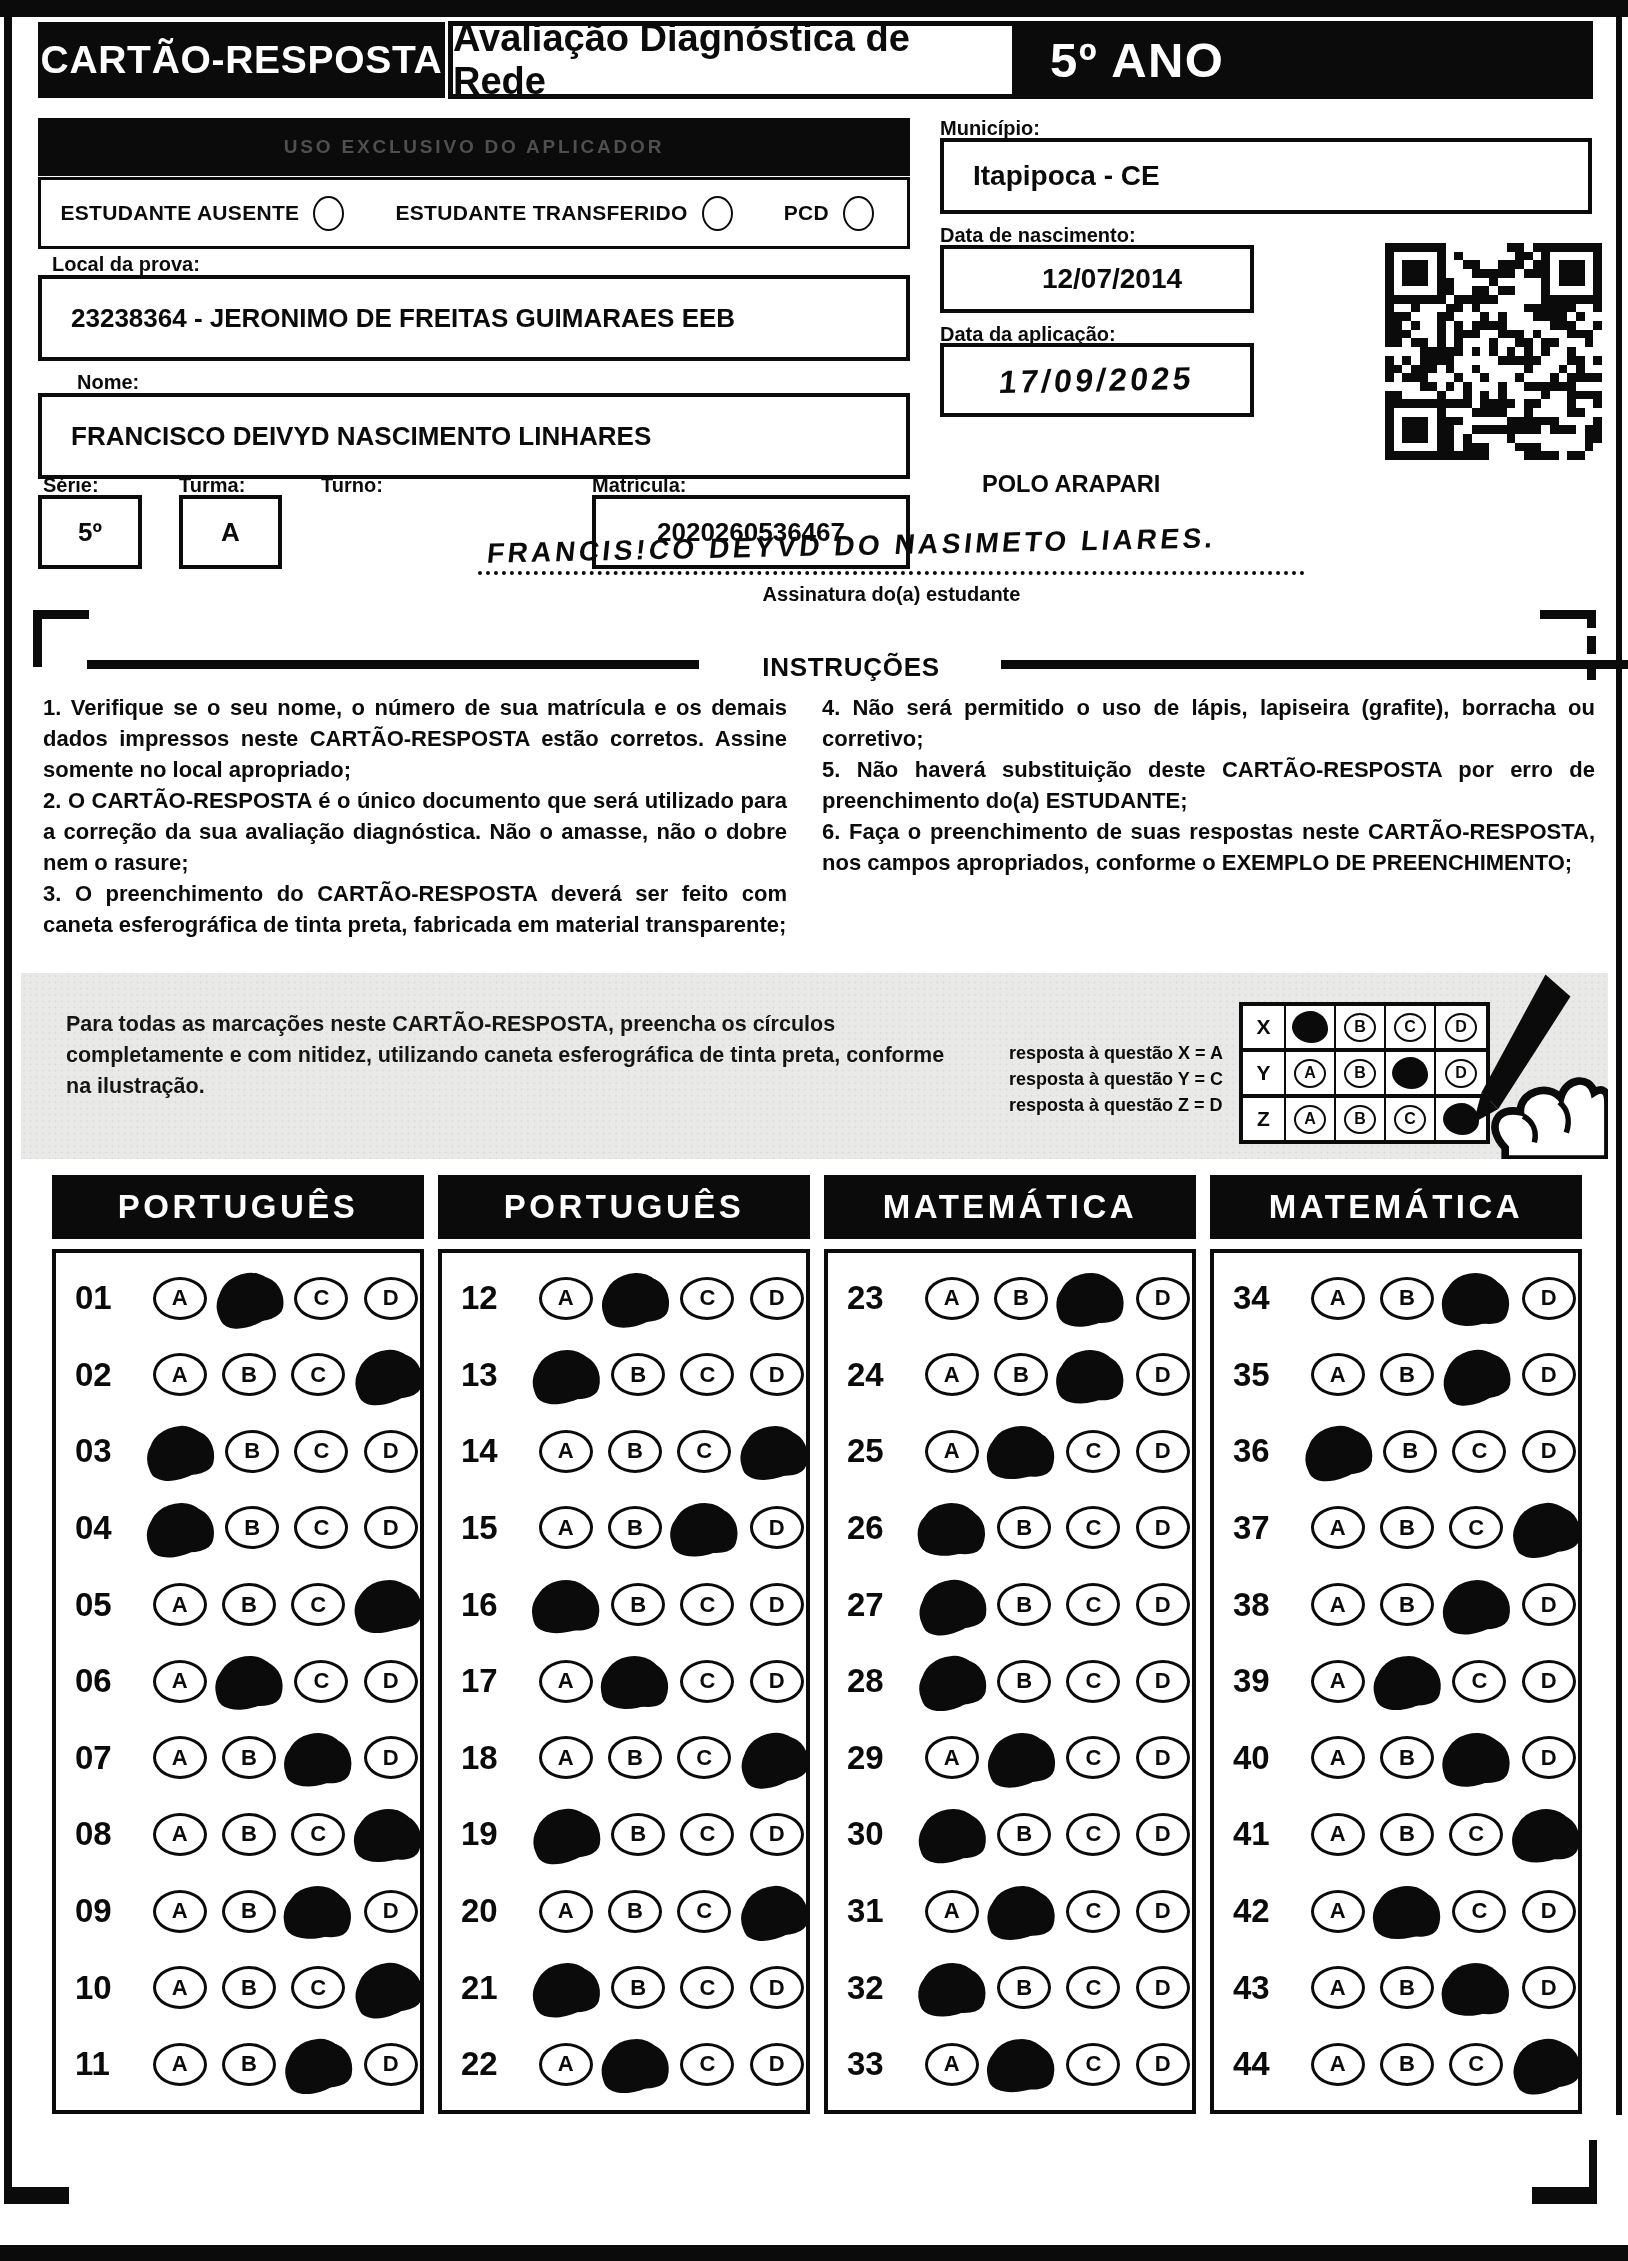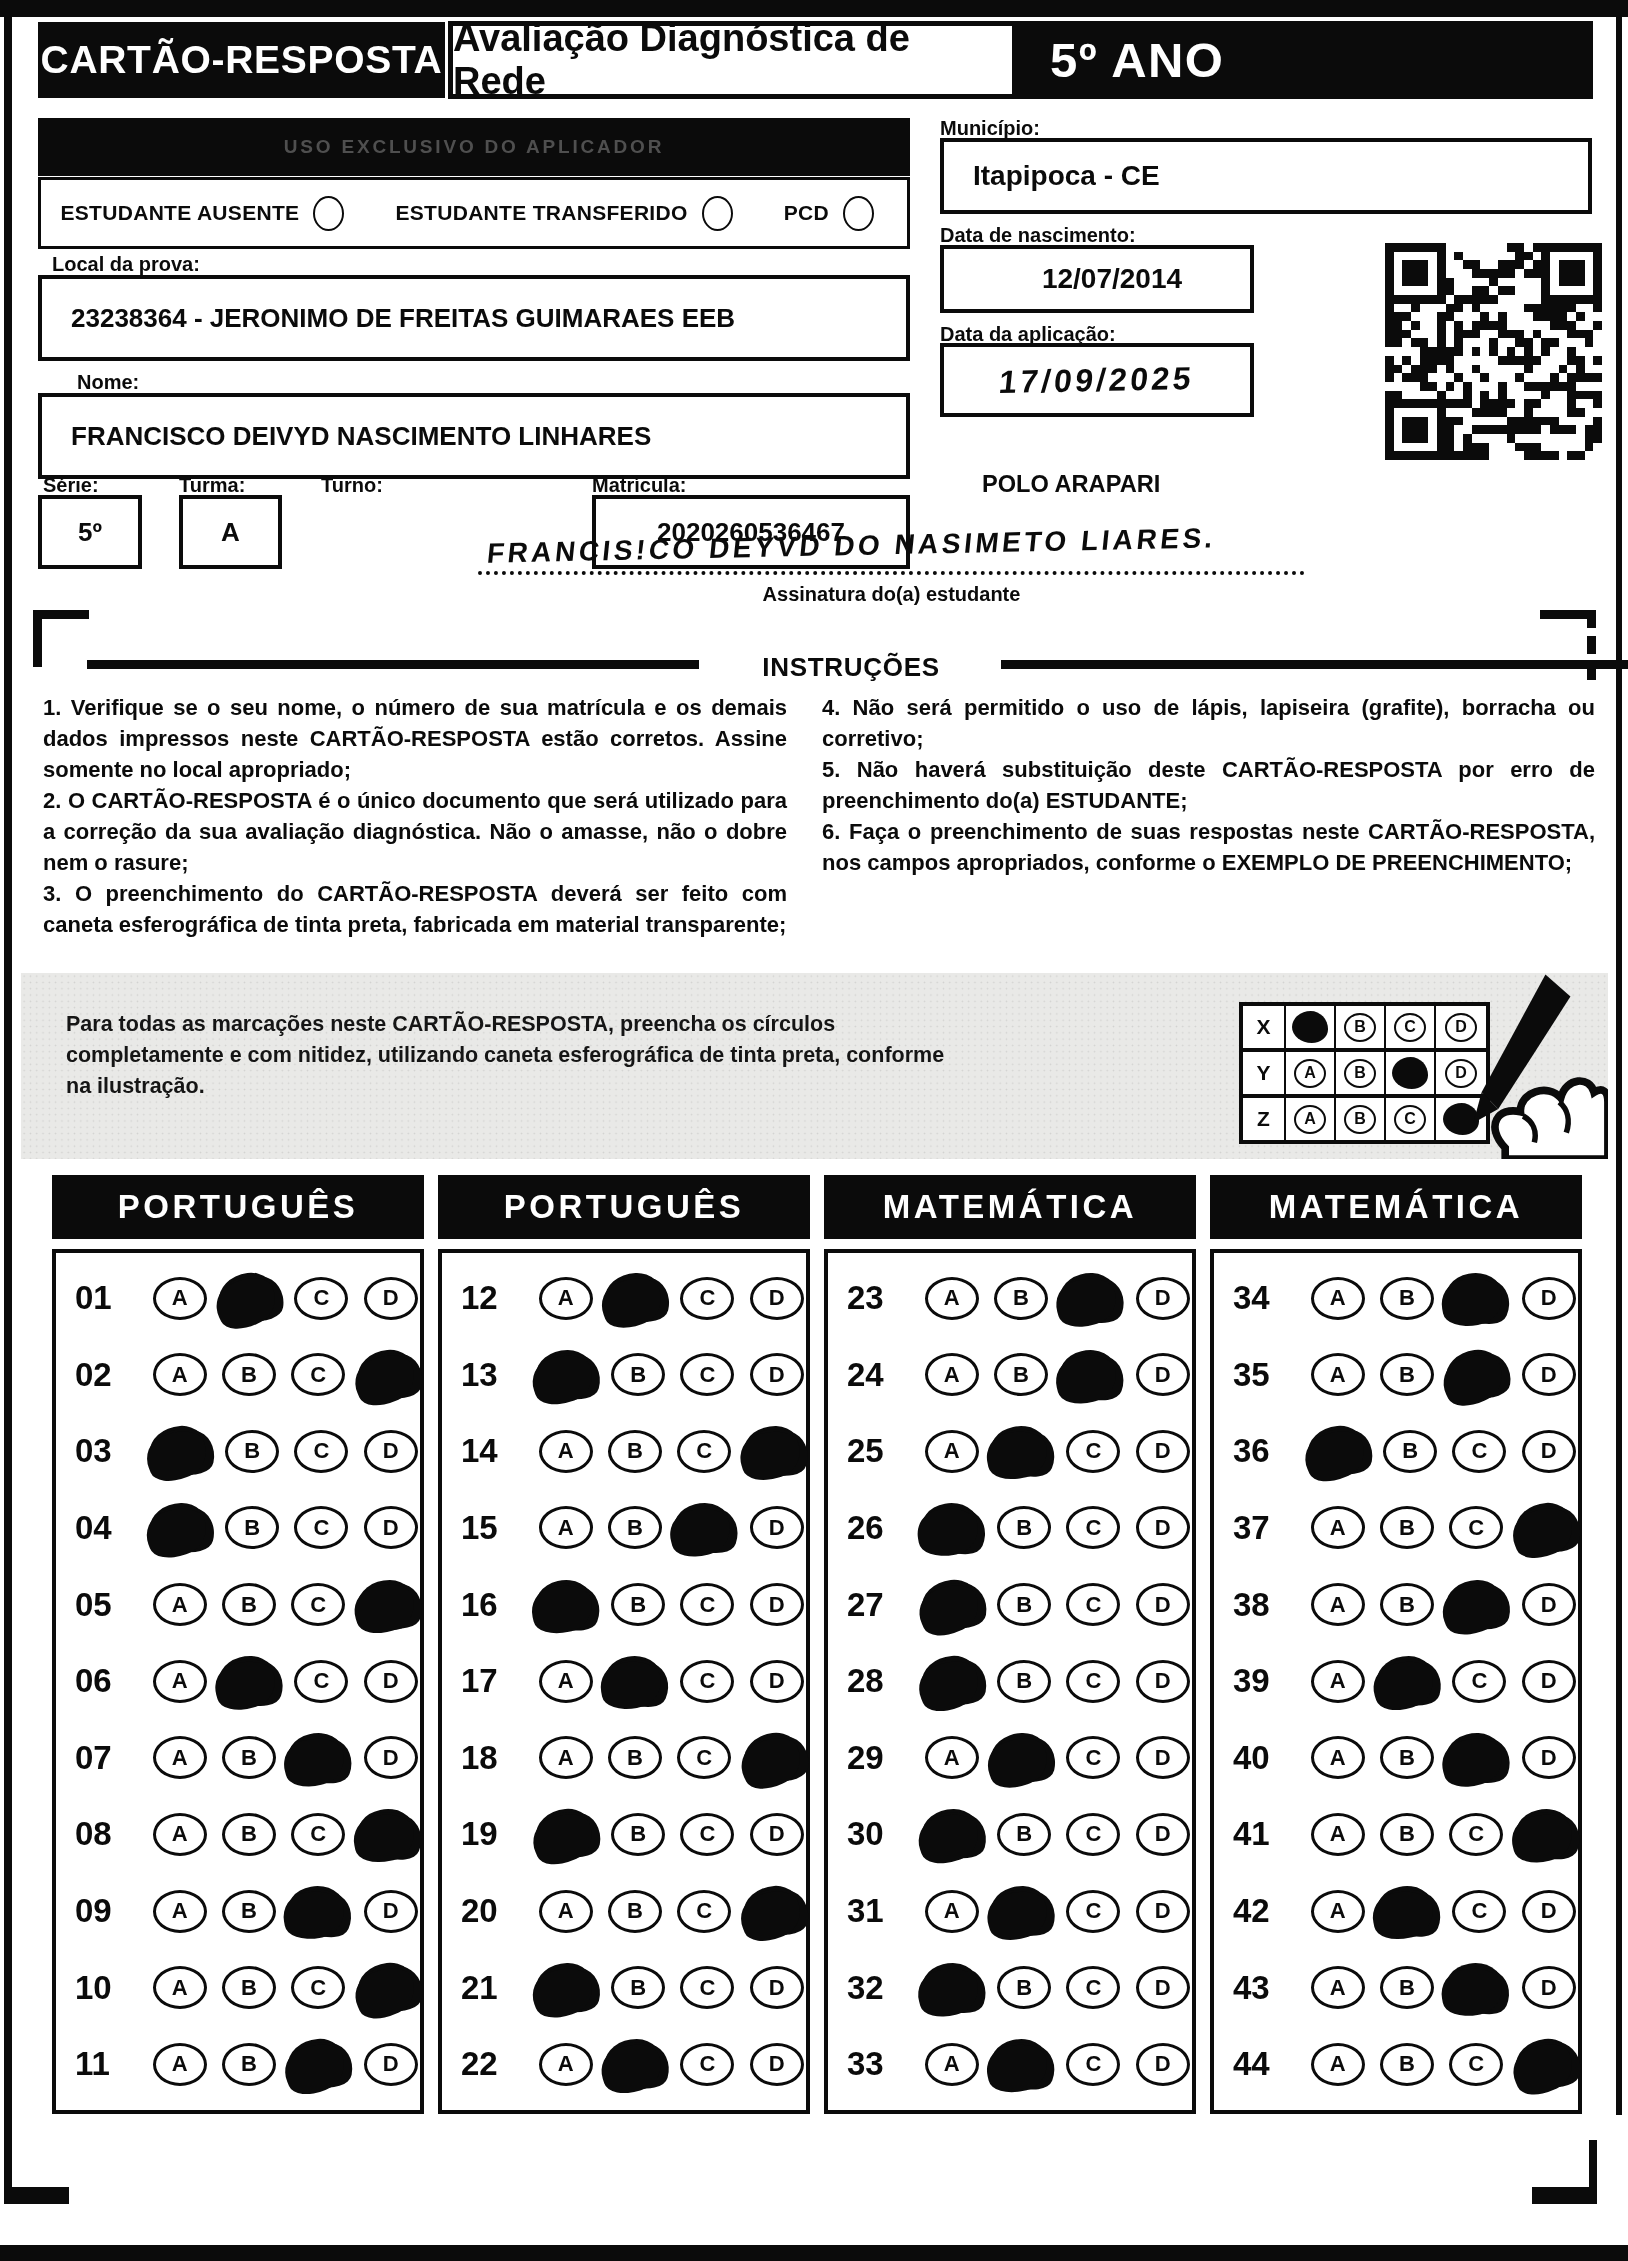--- a/index.html
+++ b/index.html
@@ -804,20 +804,25 @@
       <p class="instr-item">3. O preenchimento do CARTÃO-RESPOSTA deverá ser feito com caneta esferográfica de tinta preta, fabricada em material transparente;</p>
     </div>
   <div class="abs ins-col" style="left:822px;top:692px;width:773px;">
       <p class="instr-item">4. Não será permitido o uso de lápis, lapiseira (grafite), borracha ou corretivo;</p>
       <p class="instr-item">5. Não haverá substituição deste CARTÃO-RESPOSTA por erro de preenchimento do(a) ESTUDANTE;</p>
       <p class="instr-item">6. Faça o preenchimento de suas respostas neste CARTÃO-RESPOSTA, nos campos apropriados, conforme o EXEMPLO DE PREENCHIMENTO;</p>
     </div>
 
   <div class="abs ex-wrap">
     <div class="abs ex-text">Para todas as marcações neste CARTÃO-RESPOSTA, preencha os círculos completamente e com nitidez, utilizando caneta esferográfica de tinta preta, conforme na ilustração.</div>
+    <div class="abs ex-legend">
+        <div>resposta à questão X = A</div>
+        <div>resposta à questão Y = C</div>
+        <div>resposta à questão Z = D</div>
+      </div>
     <div class="abs ex-grid">
         <div class="ex-row">
           <div class="ex-cell ex-label">X</div>
           <div class="ex-cell">
             <div class="ex-mark"></div>
           </div>
           <div class="ex-cell">
             <div class="ex-bubble">B</div>
           </div>
           <div class="ex-cell">

